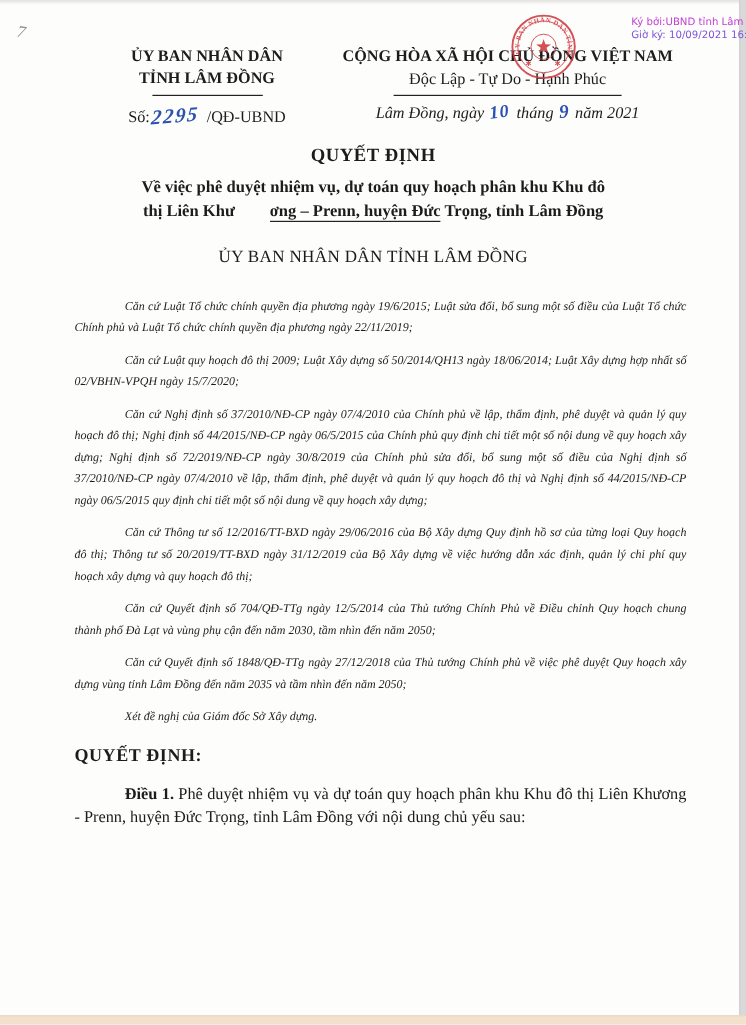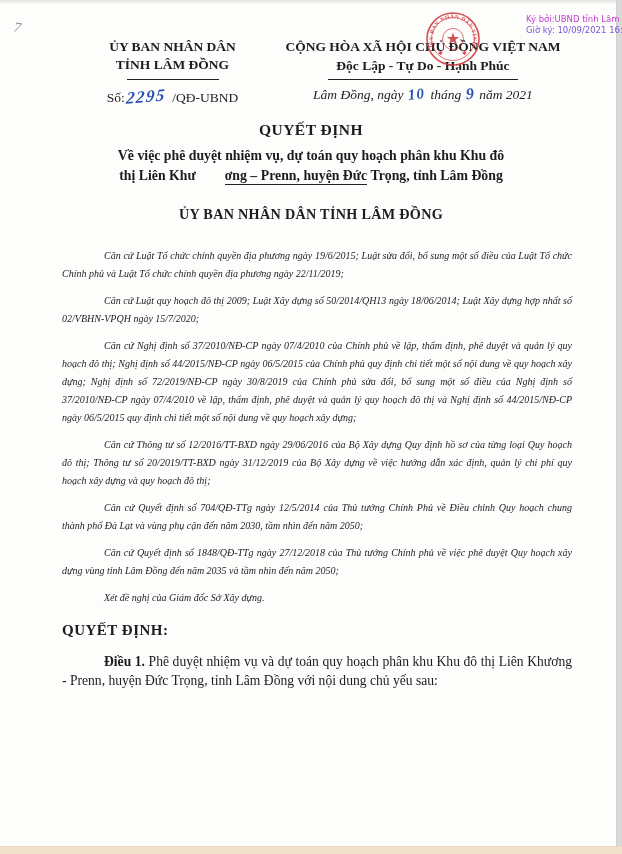--- a/index.html
+++ b/index.html
@@ -20,41 +20,41 @@
     font-style:italic; font-size:14px; transform:rotate(10deg); }
 
   
   .h-left { position:absolute; left:85px; top:38px; width:175px; text-align:center; }
   .h-left .l1, .h-left .l2 { font-weight:bold; font-size:13.5px; line-height:18px; }
   .rule-left { width:92px; border:none; border-top:1.3px solid #222; margin:5px auto 7px; }
   .so-line { font-size:13.5px; white-space:nowrap; }
 
   .h-right { position:absolute; left:268px; top:38px; width:310px; text-align:center; }
   .h-right .l1 { font-weight:bold; font-size:13.5px; line-height:18px; }
-  .h-right .l2 { font-weight:bold; font-size:13.5px; line-height:19px; }
+  .h-right .l2 { font-weight:normal; font-size:13.5px; line-height:19px; }
   .rule-right { width:190px; border:none; border-top:1.3px solid #222; margin:4px auto 5px; }
   .date-line { font-style:italic; font-size:13.5px; white-space:nowrap; }
 
   .hw { color:#2b51b1; font-style:italic; font-weight:600; display:inline-block; }
   .hw-so { font-size:17px; transform:rotate(-5deg) skewX(-10deg); margin:0 3px 0 1px; letter-spacing:1.5px; }
   .hw-day { font-size:15px; transform:rotate(-7deg); margin:0 5px; letter-spacing:1px; }
   .hw-month { font-size:16px; transform:rotate(-4deg); margin:0 5px; }
 
   .seal { position:absolute; left:424px; top:9px; opacity:.88; }
   .sig-text { position:absolute; left:482px; top:14px;
     font-family:"DejaVu Sans",sans-serif; font-size:8.5px; line-height:10.5px; white-space:nowrap;margin-left:44px; }
   .sig-l1 { color:#c43fd2; }
   .sig-l2 { color:#7e53da; }
 
   
   .title-block { position:absolute; top:121px; left:0; width:100%; text-align:center; }
   .doc-heading { font-size:15.5px; font-weight:bold; letter-spacing:.5px; }
   .doc-sub { font-size:13.8px; font-weight:bold; line-height:20px; margin-top:7px; }
   .u-part { border-bottom:1.5px solid #222; padding-bottom:1px;margin-left:29px; }
-  .authority { font-size:14.2px; font-weight:bold; margin-top:20px; letter-spacing:.3px; }
+  .authority { font-size:14.2px; font-weight:normal; margin-top:20px; letter-spacing:.3px; }
 
   
   .body-block { position:absolute; top:247px; left:62px; width:510px; }
   .recital { font-style:italic; font-size:10px; line-height:18px;
     text-align:justify; text-indent:42px; margin:0 0 9px; }
   .decision-heading { text-align:left; font-weight:bold; font-size:15px;
     letter-spacing:.5px; margin:15px 0 13px; }
   .article { font-size:13.6px; line-height:19px; text-align:justify;
     text-indent:42px; margin:0; }
   .article b { font-weight:bold; }

